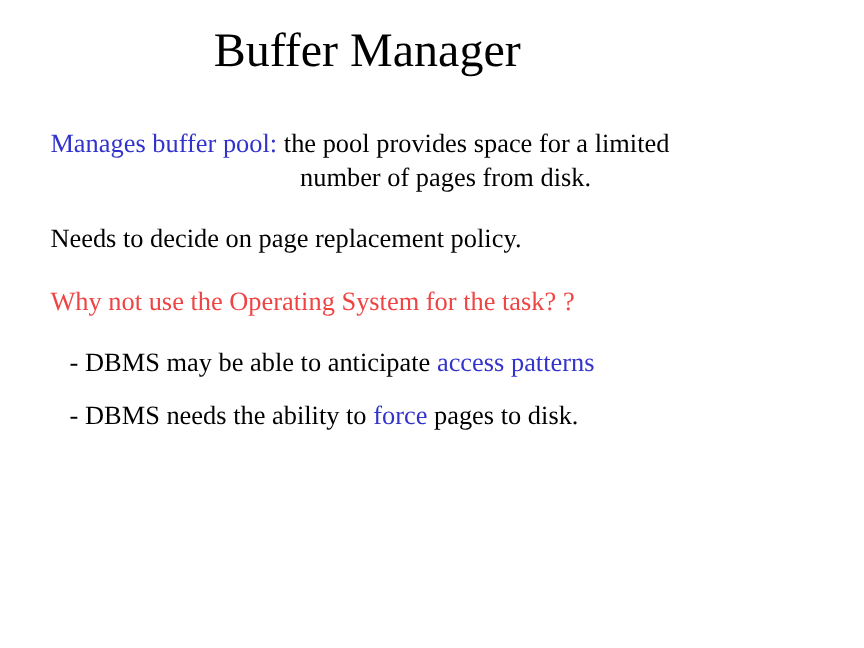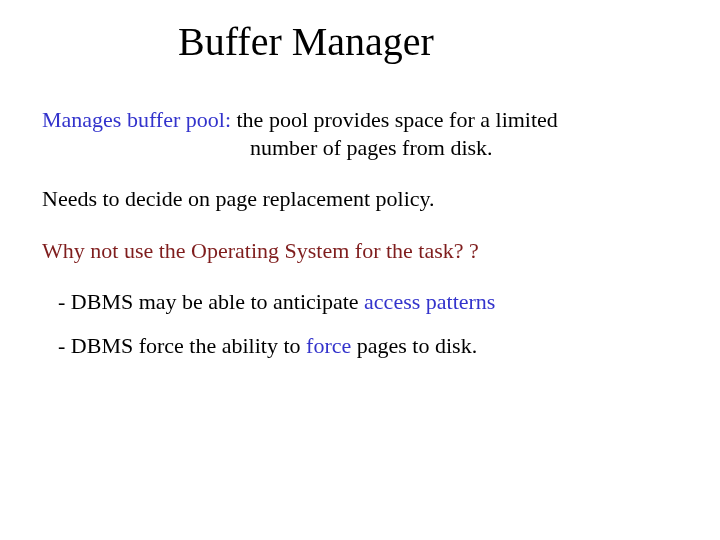--- a/index.html
+++ b/index.html
@@ -35,21 +35,21 @@
     line-height: 1.25;
   }
   .para {
     margin-bottom: 24px;
   }
   .hang {
     padding-left: 208px;
     text-indent: -208px;
   }
   .blue { color: #3333cc; }
-  .red  { color: #7f1d1d; }
+  .red  { color: #ef4444; }
   .bullets {
     margin-top: 0;
   }
   .bullets div {
     margin: 16px;
   }
 </style>
 </head>
 <body>
 
@@ -66,19 +66,19 @@
     <div class="para">Needs to decide on page replacement policy.</div>
 
 
     <div class="para red">Why not use the Operating System for the task? ?</div>
 
     <div class="bullets">
       <div>
         <span>- DBMS may be able to anticipate </span><span class="blue">access patterns</span>
       </div>
       <div>
-        <span>- DBMS force the ability to </span><span class="blue">force</span><span> pages to disk.</span>
+        <span>- DBMS needs the ability to </span><span class="blue">force</span><span> pages to disk.</span>
       </div>
     </div>
 
   </div>
 
 </div>
 
 </body></html>

